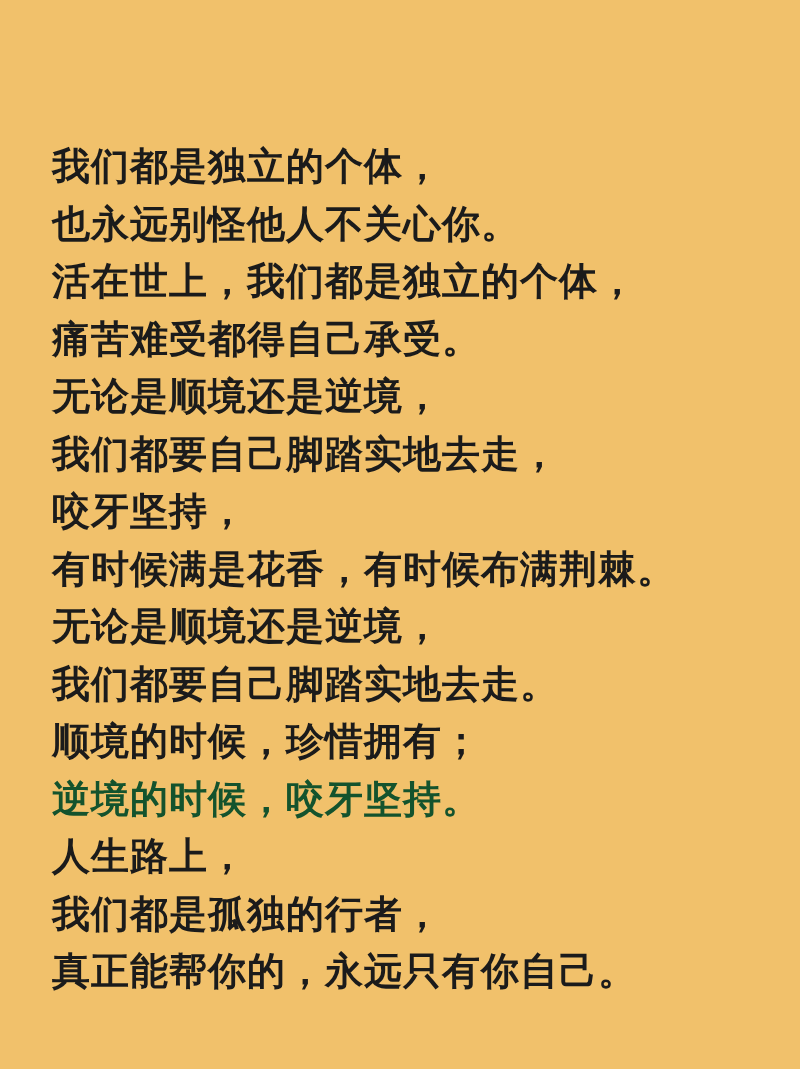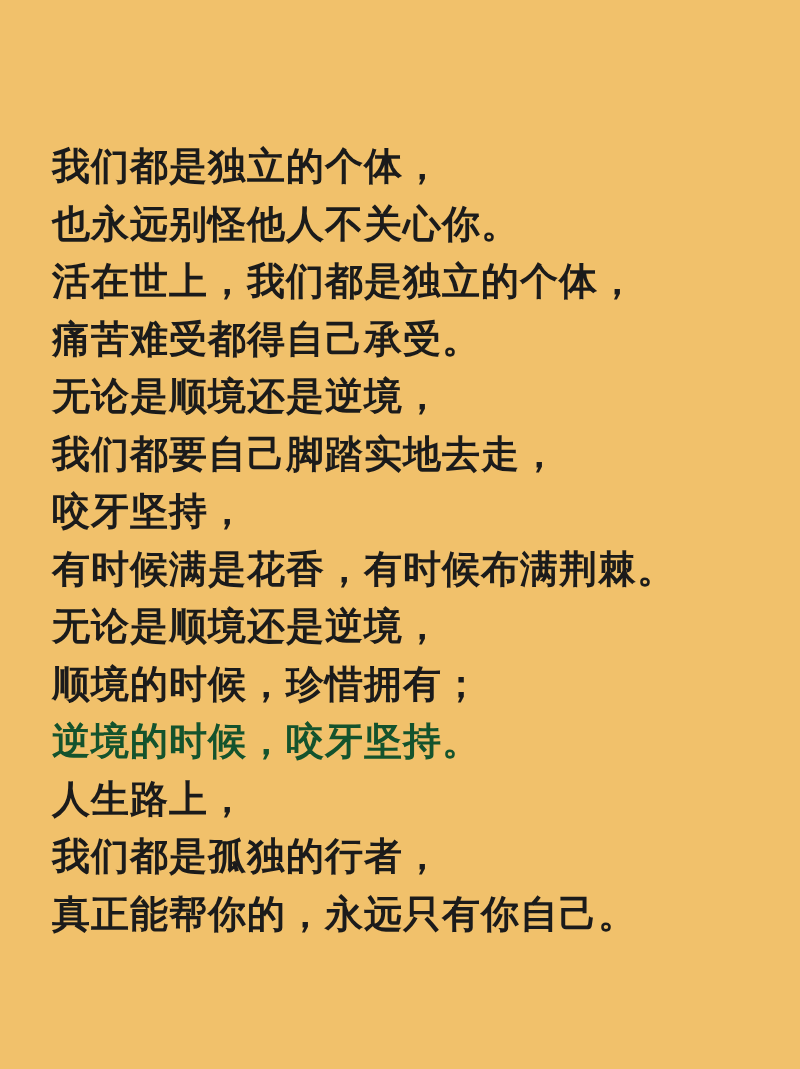--- a/index.html
+++ b/index.html
@@ -59,19 +59,20 @@
   <div class="poster-body">
     <div class="text-line" style="color: rgb(27, 27, 27);">我们都是独立的个体，</div>
     <div class="text-line" style="color: rgb(27, 27, 27);">也永远别怪他人不关心你。</div>
     <div class="text-line" style="color: rgb(27, 27, 27);">活在世上，我们都是独立的个体，</div>
     <div class="text-line" style="color: rgb(27, 27, 27);">痛苦难受都得自己承受。</div>
     <div class="text-line" style="color: rgb(27, 27, 27);">无论是顺境还是逆境，</div>
     <div class="text-line" style="color: rgb(27, 27, 27);">我们都要自己脚踏实地去走，</div>
     <div class="text-line" style="color: rgb(27, 27, 27);">咬牙坚持，</div>
     <div class="text-line" style="color: rgb(27, 27, 27);">有时候满是花香，有时候布满荆棘。</div>
     <div class="text-line" style="color: rgb(27, 27, 27);">无论是顺境还是逆境，</div>
+    <div class="text-line" style="color: rgb(27, 27, 27);">我们都要自己脚踏实地去走。</div>
     <div class="text-line" style="color: rgb(27, 27, 27);">顺境的时候，珍惜拥有；</div>
     <div class="text-line" style="color: #14532d;">逆境的时候，咬牙坚持。</div>
     <div class="text-line" style="color: rgb(27, 27, 27);">人生路上，</div>
     <div class="text-line" style="color: rgb(27, 27, 27);">我们都是孤独的行者，</div>
     <div class="text-line" style="color: rgb(27, 27, 27); text-align: center;">真正能帮你的，永远只有你自己。</div>
   </div>
 </div>
 
 </body></html>

